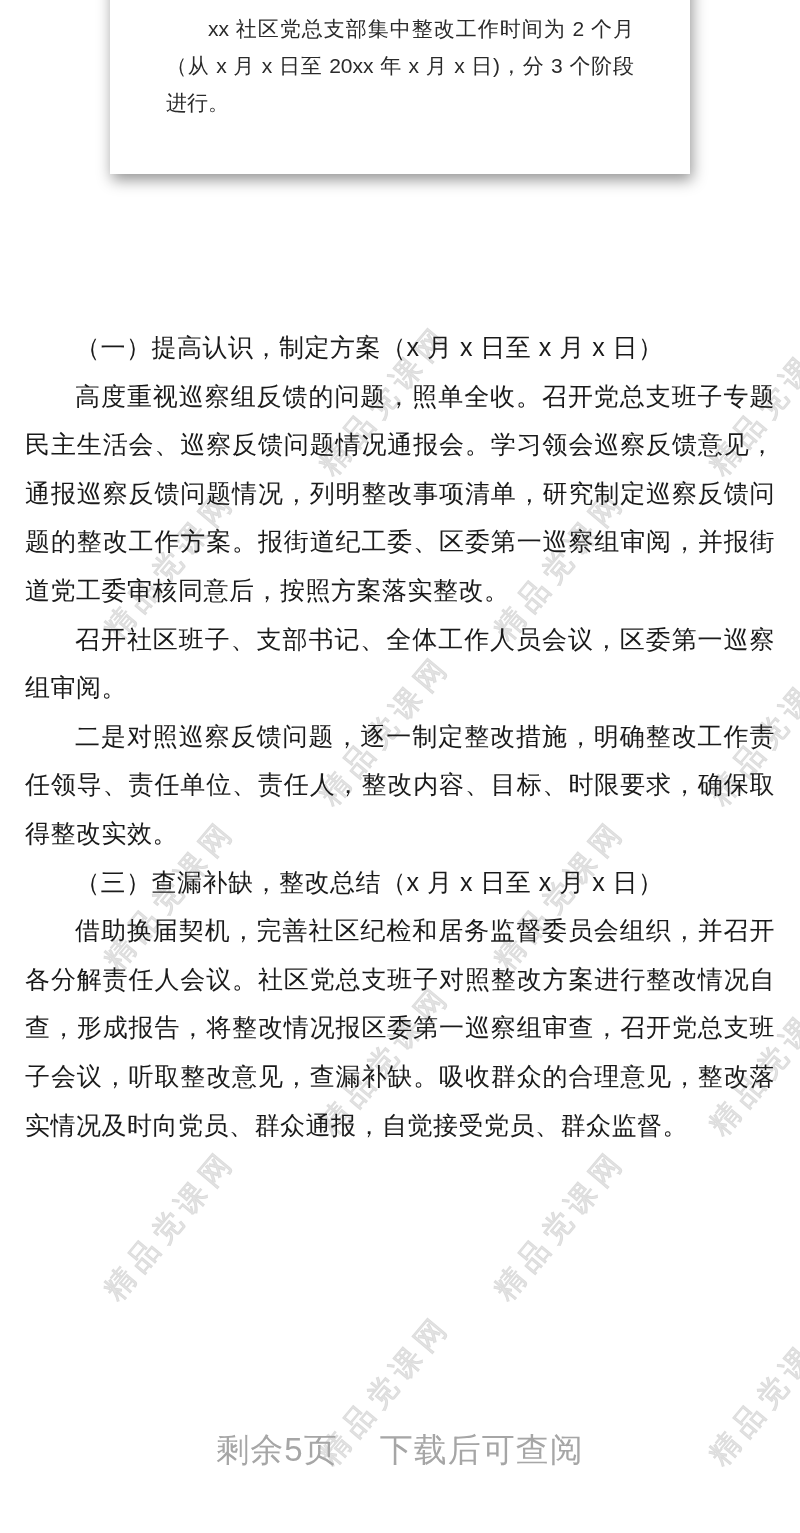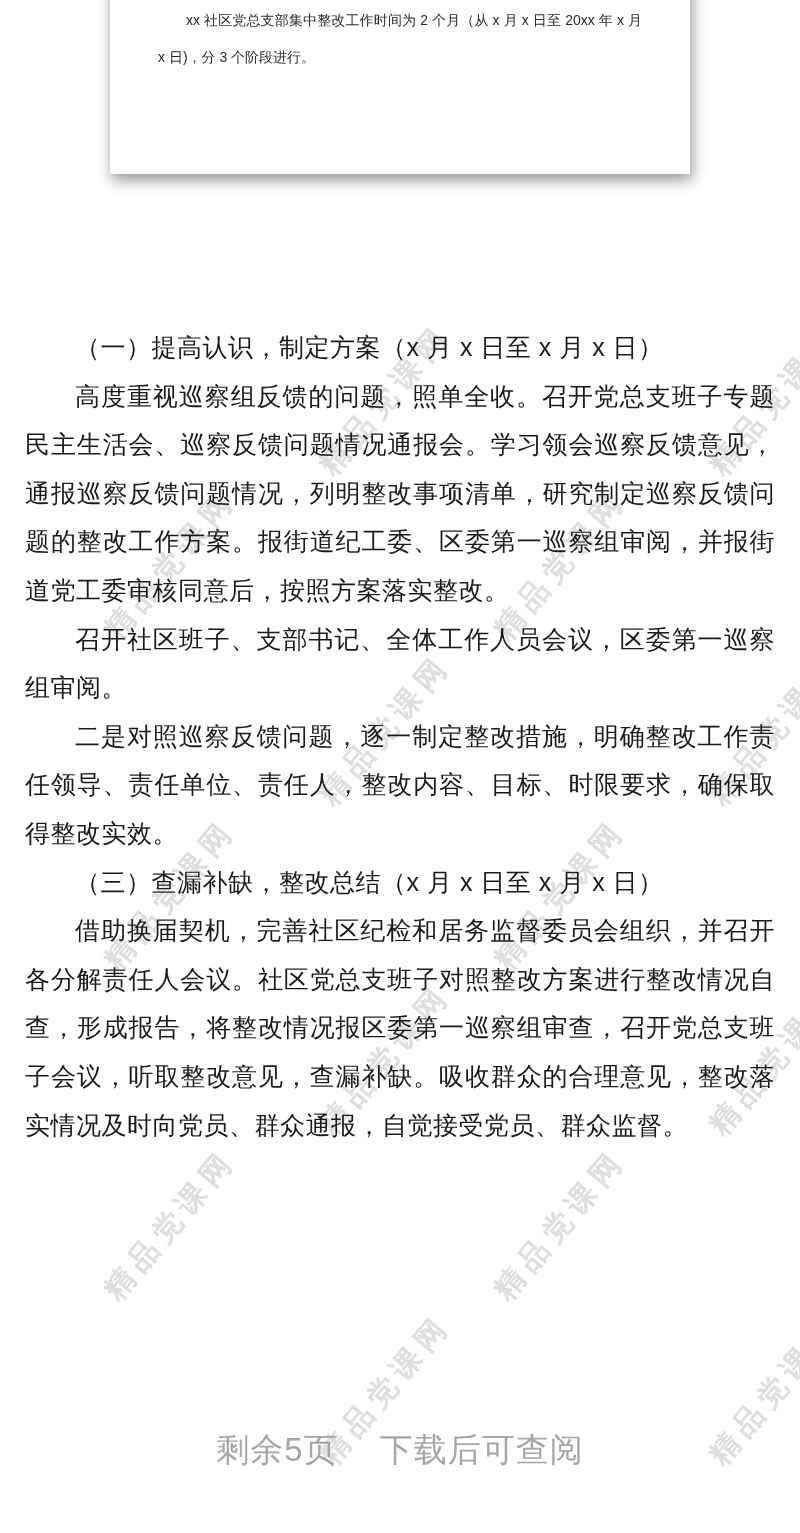--- a/index.html
+++ b/index.html
@@ -40,22 +40,22 @@
     top: -28px;
     width: 580px;
     height: 202px;
     background: #ffffff;
     box-shadow: 2px 6px 14px rgba(0, 0, 0, 0.42);
     z-index: 2;
     box-sizing: border-box;
     padding: 30px 48px 0 48px;
   }
   .page-card p {
-    margin: 0;
-    font-size: 14px;
+    margin: 8px;
+    font-size: 21px;
     line-height: 37px;
     color: #2a2a2a;
     text-align: justify;
     text-indent: 2em;
   }
 
   
   .doc-body {
     position: absolute;
     left: 25px;

